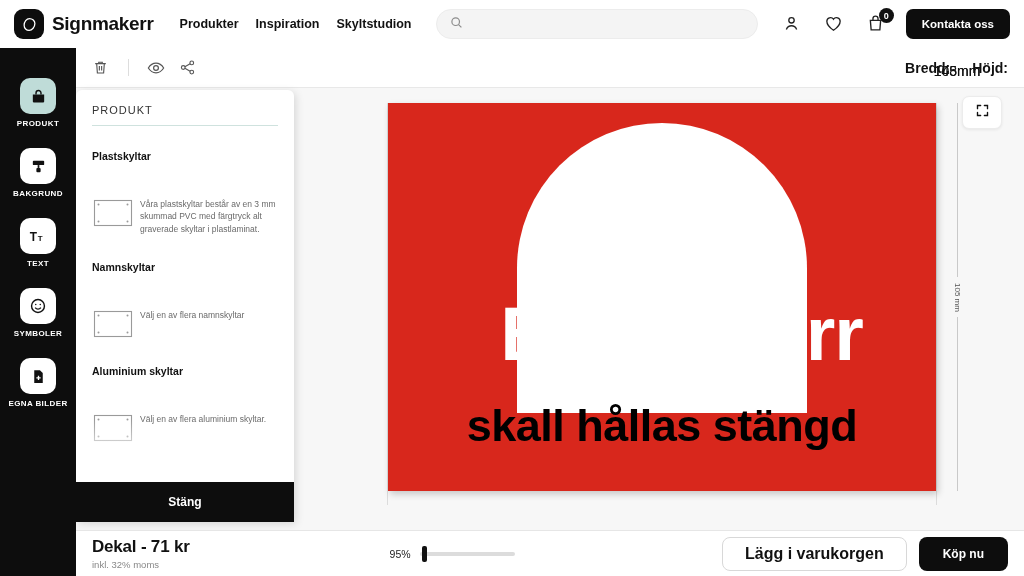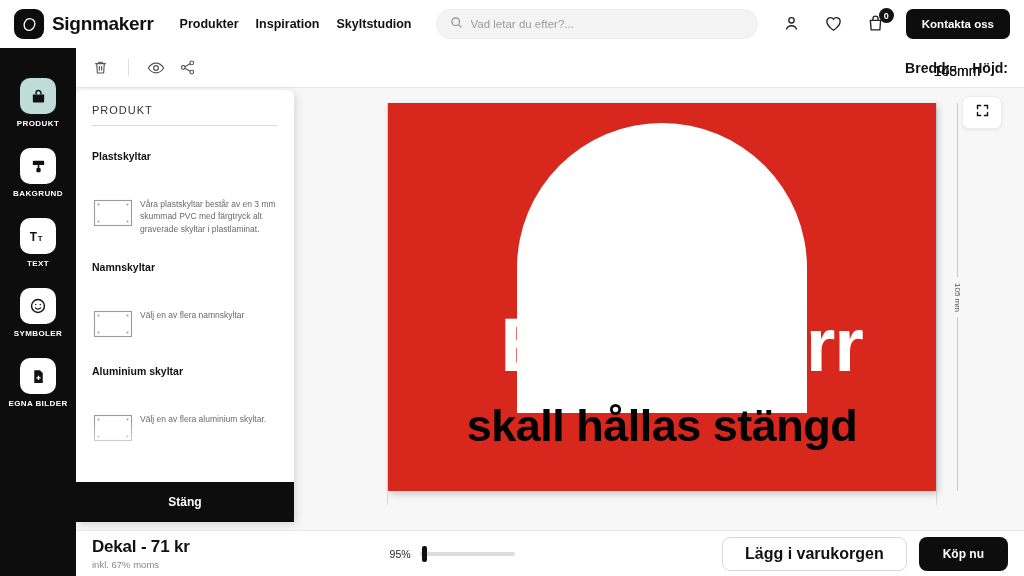--- a/index.html
+++ b/index.html
@@ -124,21 +124,21 @@
     width: 548px; height: 388px; background: #d8271c;
     box-shadow: 2px 3px 7px rgba(0,0,0,0.2);
     position: relative; overflow: hidden;
   }
   .dome {
     position: absolute; left: 50%; transform: translateX(-50%);
     top: 20px; width: 290px; height: 290px; background: #fff;
     border-radius: 290px 290px 0 0;
   }
   .sign-l1 {
-    position: absolute; left: 0; right: 0; top: 204px; text-align: center;
+    position: absolute; left: 0; right: 0; top: 193px; text-align: center;
     color: #fff; font-size: 76px; font-weight: 700; letter-spacing: -1px; line-height: 1; padding-left: 39px;
   }
   .sign-l2 {
     position: absolute; left: 0; right: 0; top: 300px; text-align: center;
     color: #fff; font-size: 45px; font-weight: 700; letter-spacing: -0.5px; line-height: 1;
   }
   
   .dim-h {
     position: absolute; left: 312px; top: 417px; width: 548px; height: 18px;
     display: flex; align-items: center; gap: 6px;
@@ -208,21 +208,20 @@
       <span class="navlink">Skyltstudion</span>
     </div>
 
     <div class="searchbox">
       <span>
         <svg width="13" height="13" viewBox="0 0 24 24" fill="none" stroke="#8c8c8c" stroke-width="2.2">
           <circle cx="10.5" cy="10.5" r="7"></circle>
             <path d="M15.8 15.8L21 21"></path>
         </svg>
       </span>
-      <input type="text" placeholder="Vad letar du efter?..." style="">
     </div>
 
     <div class="nav-icons">
       <span class="nicon">
         <svg width="19" height="19" viewBox="0 0 24 24" fill="none" stroke="#222" stroke-width="1.7">
           <circle cx="12" cy="8" r="3.4"></circle>
             <path d="M5.5 19.5c1.3-3.2 4-4.6 6.5-4.6s5.2 1.4 6.5 4.6"></path>
         </svg>
       </span>
       <span class="nicon">
@@ -424,21 +423,21 @@
 
     </div>
 
     <div class="fade-mask"></div>
     <button class="panel-close">Stäng</button>
   </div>
 
   <div class="bottombar">
     <div>
       <div class="price-title">Dekal - 71 kr</div>
-      <div class="price-sub">inkl. 67% moms</div>
+      <div class="price-sub">inkl. 32% moms</div>
     </div>
 
     <div class="zoomwrap">
       <span class="zoom-val">95%</span>
       <div class="zoom-track">
         <div class="zoom-thumb"></div>
       </div>
     </div>
 
     <div class="bottom-actions">

